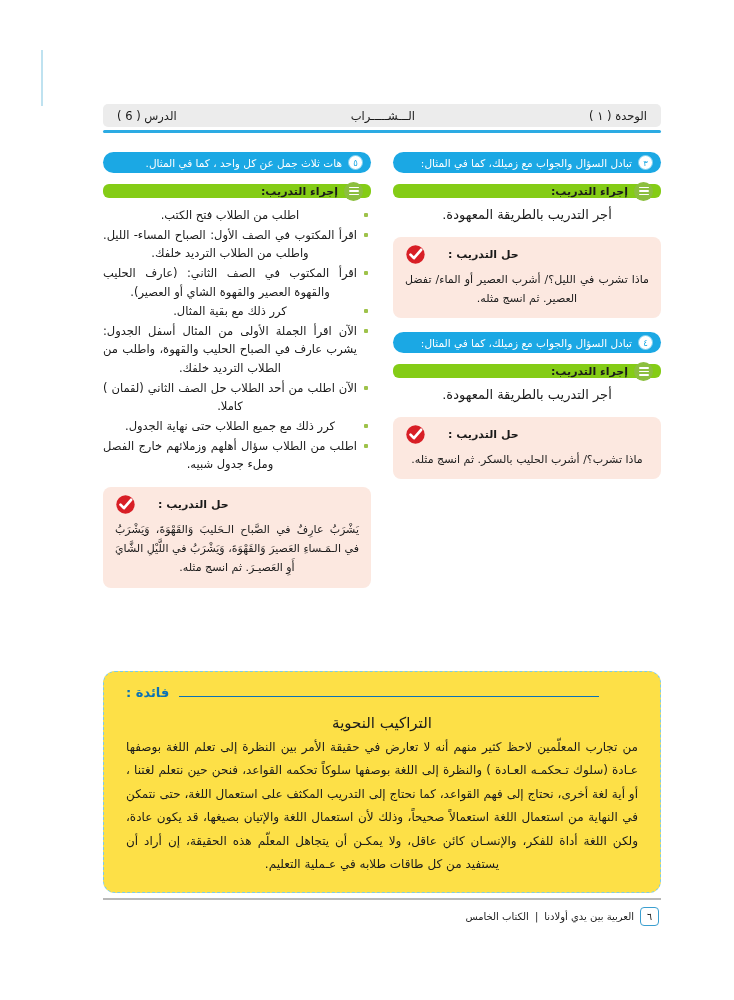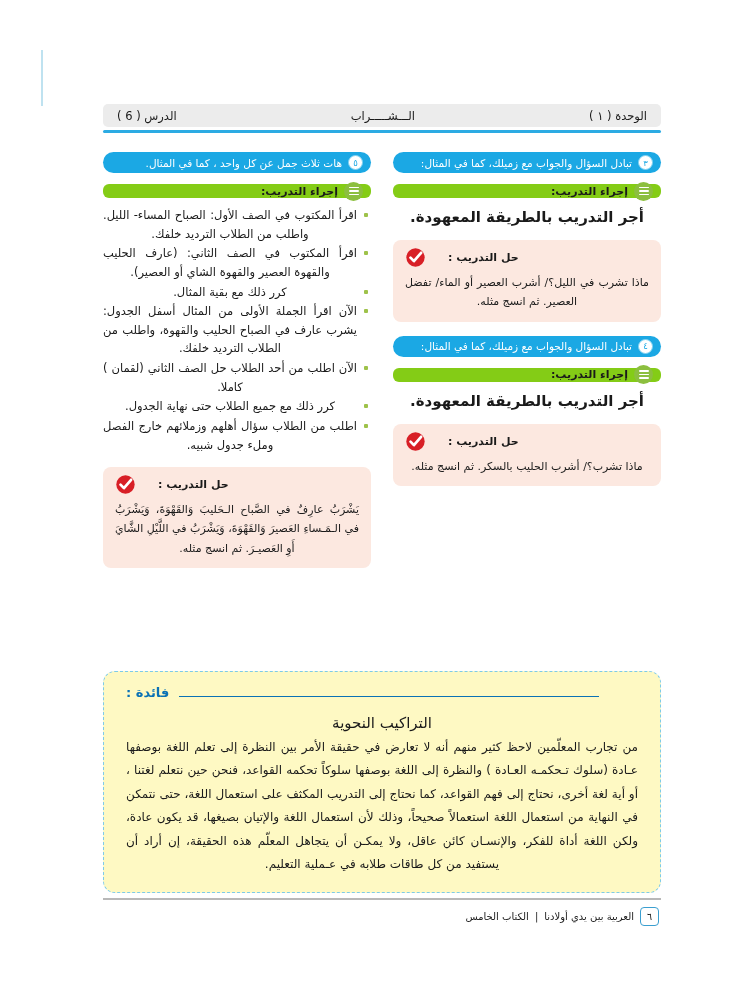--- a/index.html
+++ b/index.html
@@ -143,25 +143,24 @@
     background: #ffffff;
     border-radius: 1px;
   }
   .proc-label {
     font-size: 11px;
     font-weight: bold;
     color: #1a1a1a;
   }
   .proc-body {
     margin-top: 7px;
-    font-size: 15px;
+    font-size: 13px;
     line-height: 1.6;
     text-align: center;
     padding: 0 6px;
-    font-weight: bold;
   }
 
   
   .ans-box {
     margin-top: 11px;
     background: #fce8e0;
     border-radius: 8px;
     padding: 7px 12px 10px 12px;
     box-sizing: border-box;
   }
@@ -228,21 +227,21 @@
     border-radius: 1px;
   }
 
   
   .faida {
     position: absolute;
     left: 103px;
     top: 671px;
     width: 558px;
     box-sizing: border-box;
-    background: #fef9c3;
+    background: #fde047;
     border: 1.5px dashed #7ecbe8;
     border-radius: 12px;
     padding: 13px 22px 16px 22px;
   }
   .faida-title-row {
     display: flex;
     align-items: flex-end;
     flex-direction: row-reverse;
     gap: 10px;
   }
@@ -399,20 +398,21 @@
       <div class="proc-band">
         <span class="proc-icon">
           <i></i>
             <i></i>
             <i></i>
         </span>
         <span class="proc-label">إجراء التدريب:</span>
       </div>
 
       <ul class="steps">
+        <li>اطلب من الطلاب فتح الكتب.</li>
         <li>اقرأ المكتوب في الصف الأول: الصباح المساء- الليل. واطلب من الطلاب الترديد خلفك.</li>
         <li>اقرأ المكتوب في الصف الثاني: (عارف الحليب والقهوة العصير والقهوة الشاي أو العصير).</li>
         <li>كرر ذلك مع بقية المثال.</li>
         <li>الآن اقرأ الجملة الأولى من المثال أسفل الجدول: يشرب عارف في الصباح الحليب والقهوة، واطلب من الطلاب الترديد خلفك.</li>
         <li>الآن اطلب من أحد الطلاب حل الصف الثاني (لقمان ) كاملا.</li>
         <li>كرر ذلك مع جميع الطلاب حتى نهاية الجدول.</li>
         <li>اطلب من الطلاب سؤال أهلهم وزملائهم خارج الفصل وملء جدول شبيه.</li>
       </ul>
 
       <div class="ans-box" style="margin-top:13px;">

